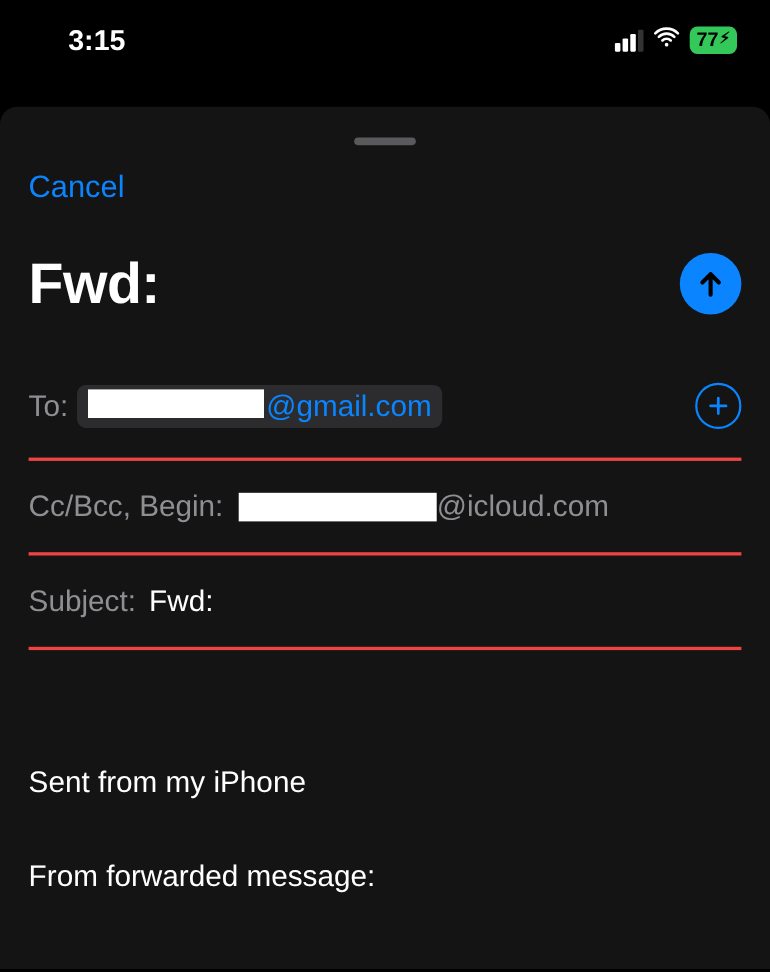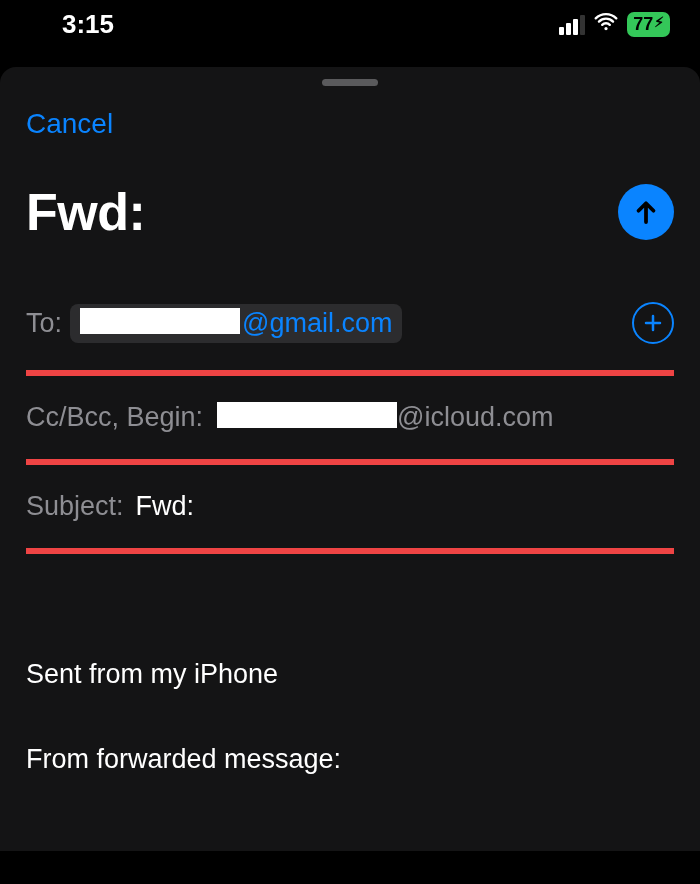--- a/index.html
+++ b/index.html
@@ -1,40 +1,40 @@
 <!DOCTYPE html>
 <html><head>
   <meta charset="utf-8">
   <style>
     * { margin: 0; padding: 0; box-sizing: border-box; font-family: -apple-system, BlinkMacSystemFont, 'Segoe UI', sans-serif; }
     body { background: #000; width: 700px; height: 884px; overflow: hidden; color: #fff; }
     
-    .status-bar { display: flex; justify-content: space-between; align-items: center; padding: 8px 30px 24px 62px; font-size: 26px; font-weight: 600; gap: 14px; }
+    .status-bar { display: flex; justify-content: space-between; align-items: center; padding: 20px 30px 24px 62px; font-size: 26px; font-weight: 600; gap: 14px; }
     .status-right { display: flex; align-items: center; gap: 8px; }
     .cellular { display: flex; align-items: flex-end; gap: 2px; }
     .cellular-bar { width: 5px; background: #333; border-radius: 1px; }
     .cellular-bar.active { background: #fff; }
     .wifi-icon svg { width: 26px; height: 26px; }
     .battery { background: #34c759; color: #000; padding: 2px 6px; border-radius: 7px; font-size: 18px; font-weight: 700; display: flex; align-items: flex-start; gap: 1px; }
     .battery-bolt { font-size: 14px; }
     
-    .sheet { background: #141415; border-radius: 16px 16px 0 0; margin-top: 2px; height: calc(100% - 100px); padding: 0 26px; }
+    .sheet { background: #141415; border-radius: 16px 16px 0 0; margin-top: 20px; height: calc(100% - 100px); padding: 16px 26px; }
     
     .drag-handle-wrap { display: flex; justify-content: center; padding-top: 12px; padding-bottom: 8px; }
     .drag-handle { width: 56px; height: 7px; background: #5a5a5c; border-radius: 4px; }
     
     .cancel-row { padding: 14px 0 6px 0; }
     .cancel-btn { color: #0a84ff; font-size: 28px; font-weight: 400; background: none; border: none; cursor: pointer; }
     
     .title-row { display: flex; justify-content: space-between; align-items: center; padding: 36px 0 34px 0; }
     .title-text { font-size: 52px; font-weight: 800; letter-spacing: -0.5px; }
     .send-btn { width: 56px; height: 56px; background: #0a84ff; border-radius: 50%; display: flex; align-items: center; justify-content: center; border: none; cursor: pointer; }
     .send-btn svg { width: 30px; height: 30px; }
     
-    .field-row { display: flex; align-items: center; padding: 26px 0; border-bottom: 6px solid #ef4444; font-size: 27px; }
+    .field-row { display: flex; align-items: center; padding: 26px 0; border-bottom: 3px solid #ef4444; font-size: 27px; }
     .field-label { color: #8e8e93; margin-right: 8px; }
     .field-value { color: #fff; }
     
     .to-row { justify-content: space-between; }
     .to-left { display: flex; align-items: center; }
     .recipient-chip { background: #2c2c2e; border-radius: 8px; padding: 4px 10px; display: flex; gap: 2px; }
     .redacted-block { background: #fff; display: inline-block; }
     .recipient-suffix { color: #0a84ff; }
     .add-btn { width: 42px; height: 42px; border: 2.5px solid #0a84ff; border-radius: 50%; background: none; display: flex; align-items: center; justify-content: center; cursor: pointer; }
     .add-btn svg { width: 24px; height: 24px; }
@@ -99,21 +99,21 @@
     </div>
     <button class="add-btn">
       <svg viewBox="0 0 24 24" fill="none">
         <path d="M12 5v14M5 12h14" stroke="#0a84ff" stroke-width="2.5" stroke-linecap="round"></path>
       </svg>
     </button>
   </div>
 
   <div class="field-row">
     <span class="field-label">Cc/Bcc, Begin:</span>
-    <span style="margin-left:6px;display:flex;align-items:flex-start">
+    <span style="margin-left:6px;display:flex;align-items:center">
       <span class="redacted-block" style="width:180px;height:26px"></span>
       <span class="from-suffix">@icloud.com</span>
     </span>
   </div>
 
   <div class="field-row">
     <span class="field-label">Subject:</span>
     <span class="field-value" style="margin-left:4px">Fwd:</span>
   </div>
 

